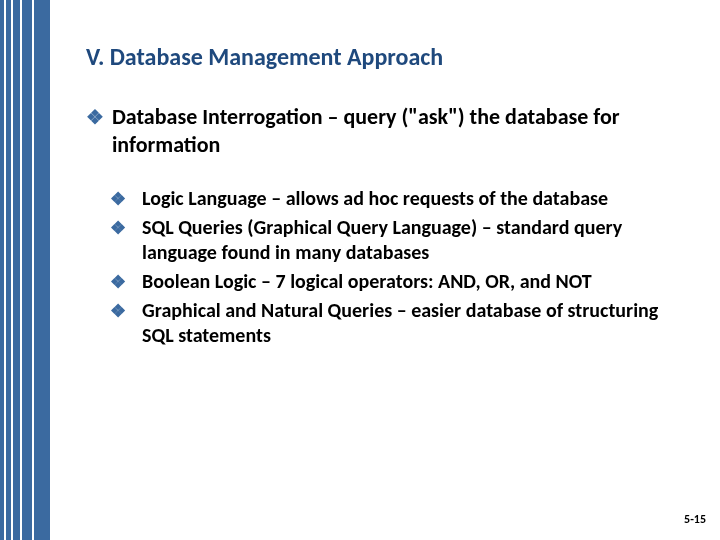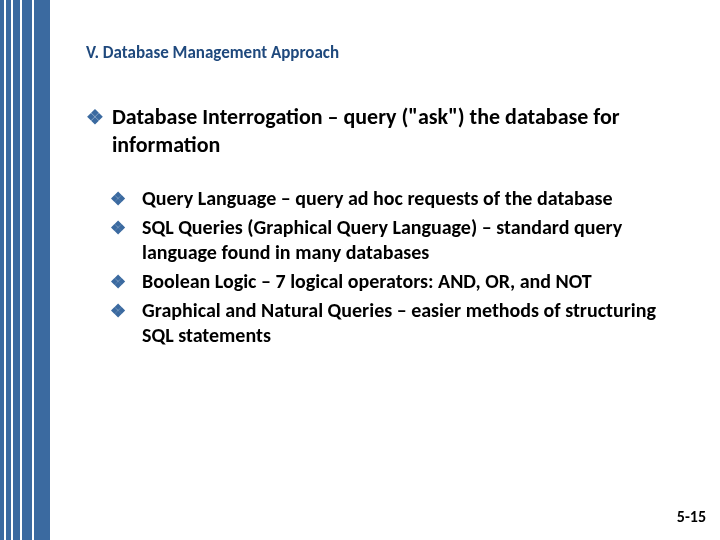--- a/index.html
+++ b/index.html
@@ -26,23 +26,23 @@
   .s4 { width: 16px; background: #3b6aa0; }
 
   .content {
     position: absolute;
     left: 86px;
     top: 42px;
     width: 600px;
   }
   .title {
     color: #1f497d;
-    font-size: 17px;
+    font-size: 24px;
     font-weight: 700;
-    margin-bottom: 40px;
+    margin-bottom: 32px;
   }
   .lvl1 {
     display: flex;
     gap: 8px;
     font-size: 22px;
     font-weight: 700;
     color: #000;
     line-height: 1.25;
     margin-bottom: 28px;
   }
@@ -58,21 +58,21 @@
     color: #000;
     line-height: 1.25;
     margin-bottom: 4px;
   }
   .lvl2 .bullet { color: #3b6aa0; font-size: 18px; flex: 0 0 auto; margin-top: 2px; width: 18px; }
   .lvl2 .txt { flex: 1 1 auto; }
   .pagenum {
     position: absolute;
     right: 14px;
     bottom: 14px;
-    font-size: 16px;
+    font-size: 12px;
     font-weight: 700;
     color: #000;
   }
 </style>
 </head>
 <body>
 
 <div class="slide">
   <div class="stripes">
     <div class="s0"></div>
@@ -90,31 +90,31 @@
     <h1 class="title">V. Database Management Approach</h1>
 
     <div class="lvl1">
       <span class="bullet">❖</span>
       <span class="txt">Database Interrogation – query ("ask") the database for information</span>
     </div>
 
     <div class="sub">
       <div class="lvl2">
         <span class="bullet">❖</span>
-        <span class="txt">Query Language – query ad hoc requests of the database</span>
+        <span class="txt">Logic Language – allows ad hoc requests of the database</span>
       </div>
       <div class="lvl2">
         <span class="bullet">❖</span>
         <span class="txt">SQL Queries (Graphical Query Language) – standard query language found in many databases</span>
       </div>
       <div class="lvl2">
         <span class="bullet">❖</span>
         <span class="txt">Boolean Logic – 7 logical operators: AND, OR, and NOT</span>
       </div>
       <div class="lvl2">
         <span class="bullet">❖</span>
-        <span class="txt">Graphical and Natural Queries – easier methods of structuring SQL statements</span>
+        <span class="txt">Graphical and Natural Queries – easier database of structuring SQL statements</span>
       </div>
     </div>
   </div>
 
   <div class="pagenum">5-15</div>
 </div>
 
 </body></html>

